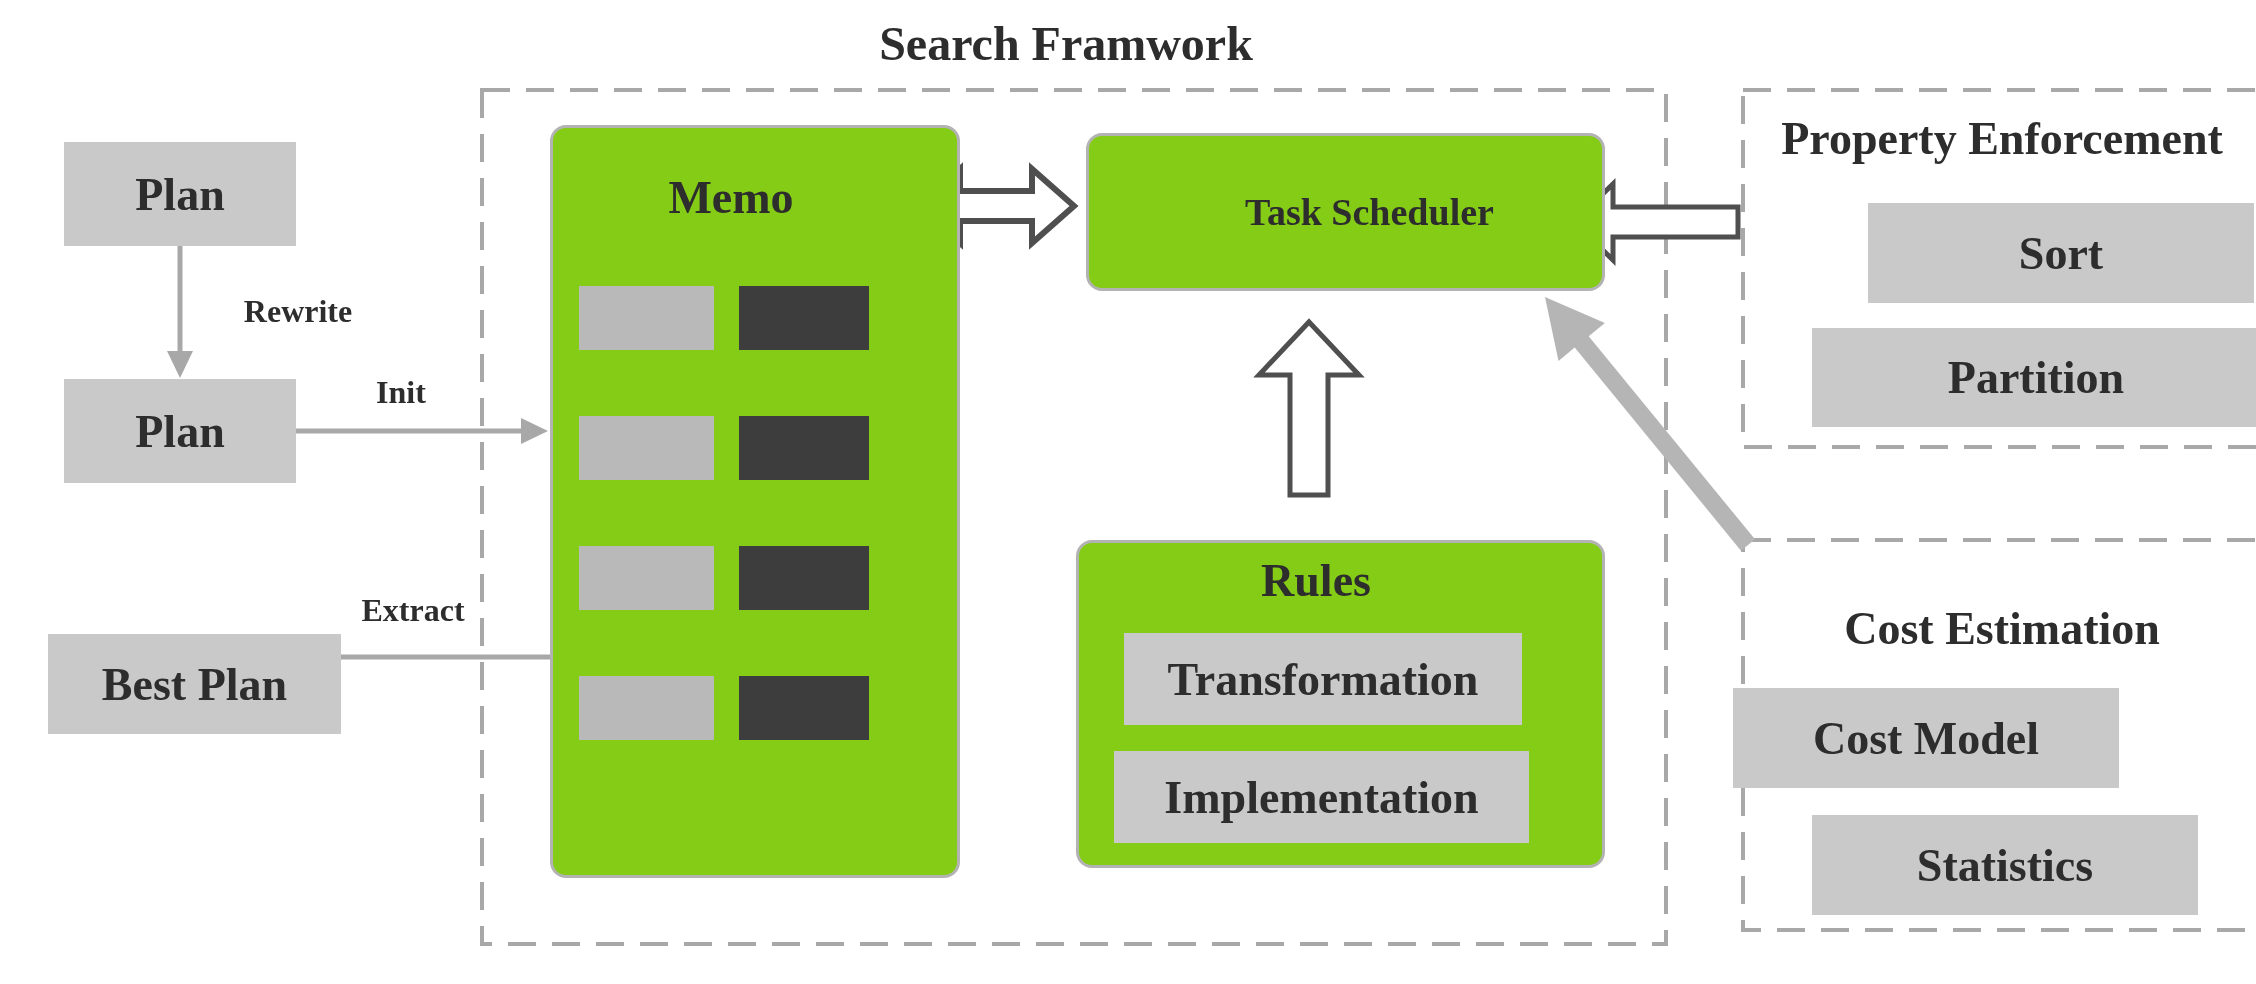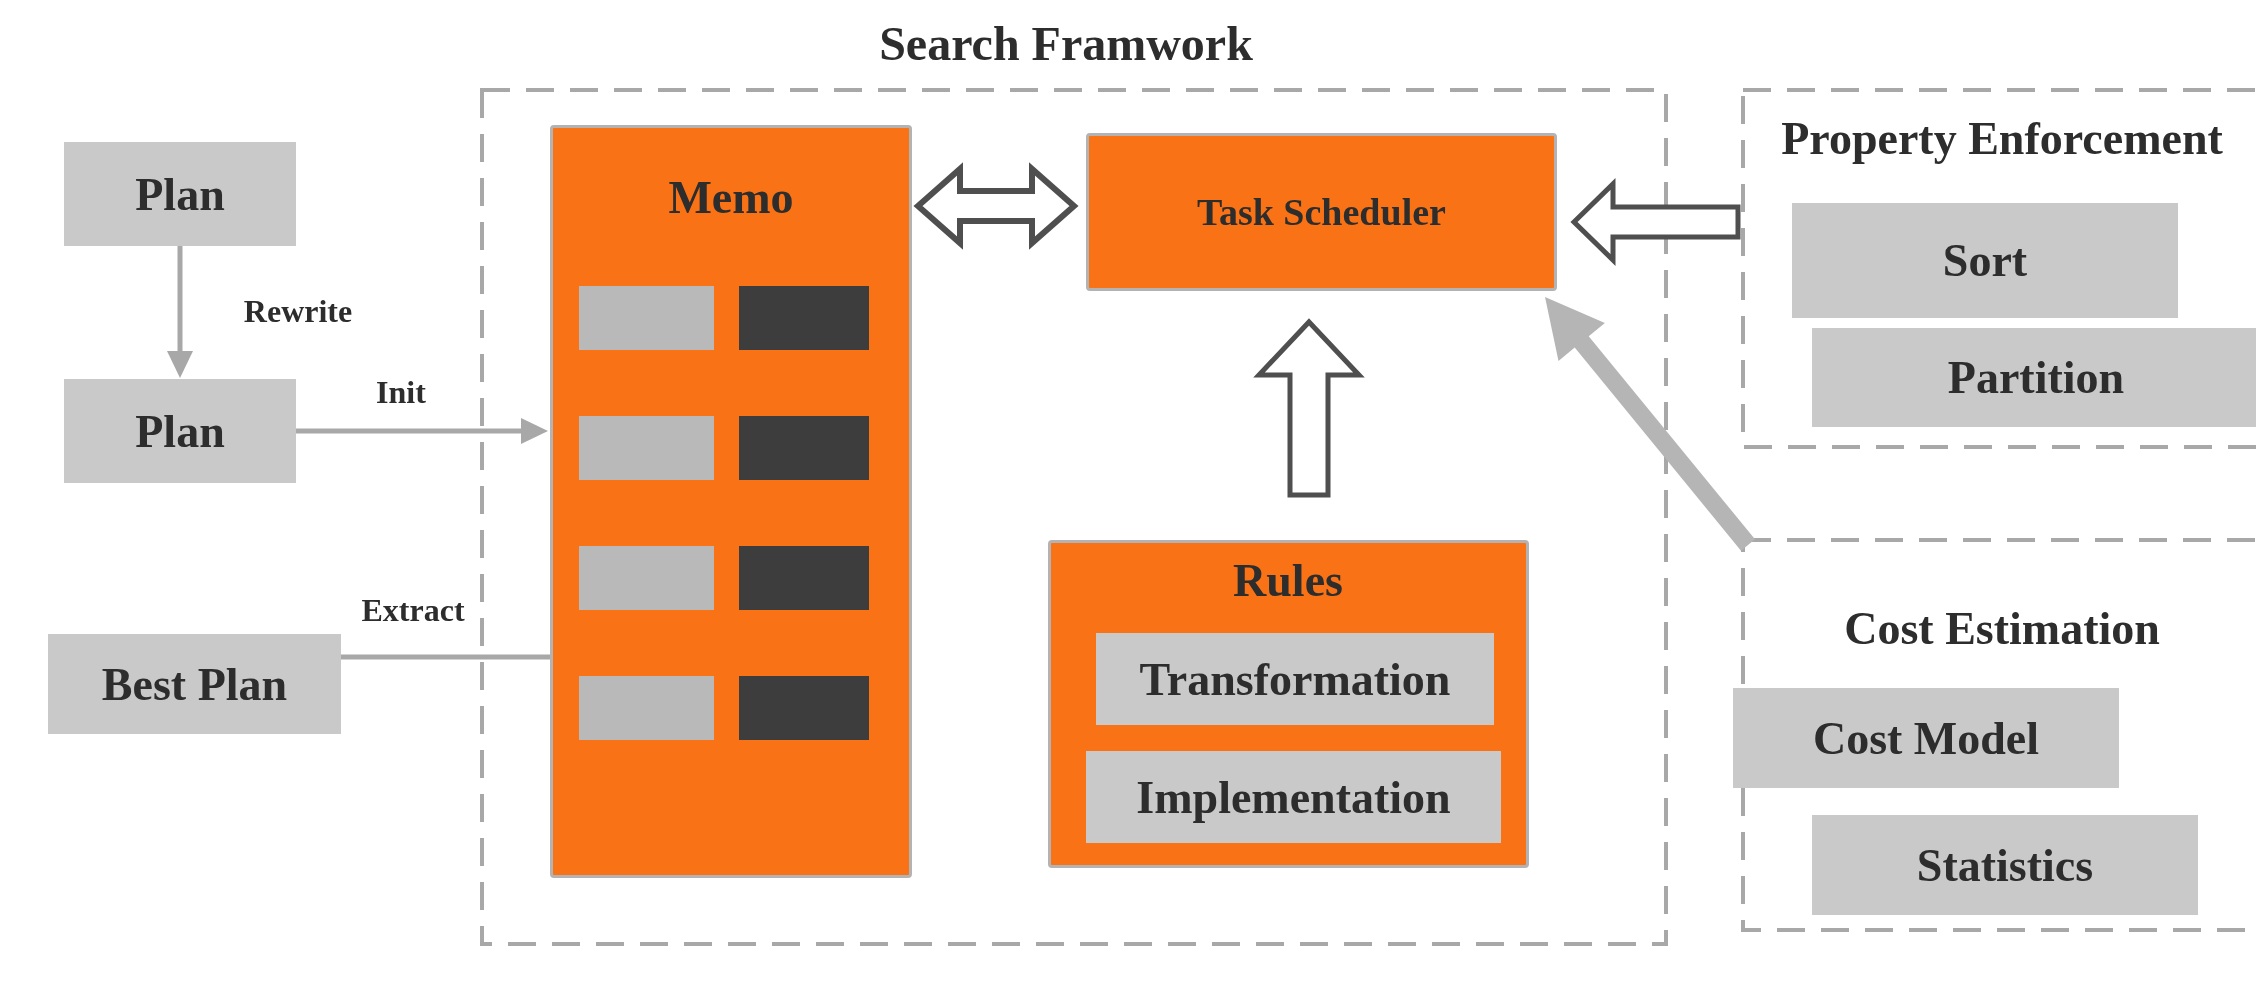--- a/index.html
+++ b/index.html
@@ -7,21 +7,21 @@
     position:relative;width:2256px;height:984px;background:#ffffff;
     font-family:"Liberation Serif","DejaVu Serif",serif;
     color:#2d2d2d;overflow:hidden;margin-left:36px;
   }
   #arrow-layer{position:absolute;left:0;top:0;width:2256px;height:984px;}
   .graybox{
     position:absolute;background:#c9c9c9;display:flex;align-items:center;justify-content:center;
     font-weight:bold;font-size:46px;
   }
   .whitebox{
-    position:absolute;background:#f97316;border:3px solid #b3b3b3;border-radius:4px;
+    position:absolute;background:#84cc16;border:3px solid #b3b3b3;border-radius:16px;padding-left:48px;
   }
   .title{
     position:absolute;font-weight:bold;white-space:nowrap;transform:translateX(-50%);
   }
   .big-title{font-size:48px;}
   .mid-title{font-size:46px;}
   .small-label{
     position:absolute;font-weight:bold;font-size:32px;white-space:nowrap;
     transform:translate(-50%,-50%);
   }
@@ -101,27 +101,27 @@
         </div>
         <div class="memo-row">
           <div class="memo-rect light"></div>
           <div class="memo-rect dark"></div>
         </div>
       </div>
   </div>
 
   <div class="whitebox" style="left:1050px;top:133px;width:465px;height:152px;display:flex;align-items:center;justify-content:center;font-weight:bold;font-size:38px;">Task Scheduler</div>
 
-  <div class="whitebox" style="left:1012px;top:540px;width:475px;height:322px;text-align:center;">
+  <div class="whitebox" style="left:1040px;top:540px;width:475px;height:322px;text-align:center;">
     <div class="title mid-title" style="left:237px;top:11px;">Rules</div>
     <div class="graybox" style="left:45px;top:90px;width:398px;height:92px;">Transformation</div>
     <div class="graybox" style="left:35px;top:208px;width:415px;height:92px;">Implementation</div>
   </div>
 
   <div class="title mid-title" style="left:1966px;top:112px;">Property Enforcement</div>
-  <div class="graybox" style="left:1756px;top:203px;width:386px;height:115px;">Sort</div>
+  <div class="graybox" style="left:1832px;top:203px;width:386px;height:100px;">Sort</div>
   <div class="graybox" style="left:1776px;top:328px;width:448px;height:99px;">Partition</div>
 
   <div class="title mid-title" style="left:1966px;top:602px;">Cost Estimation</div>
   <div class="graybox" style="left:1697px;top:688px;width:386px;height:100px;">Cost Model</div>
   <div class="graybox" style="left:1776px;top:815px;width:386px;height:100px;">Statistics</div>
 
 </div>
 
 </body></html>

